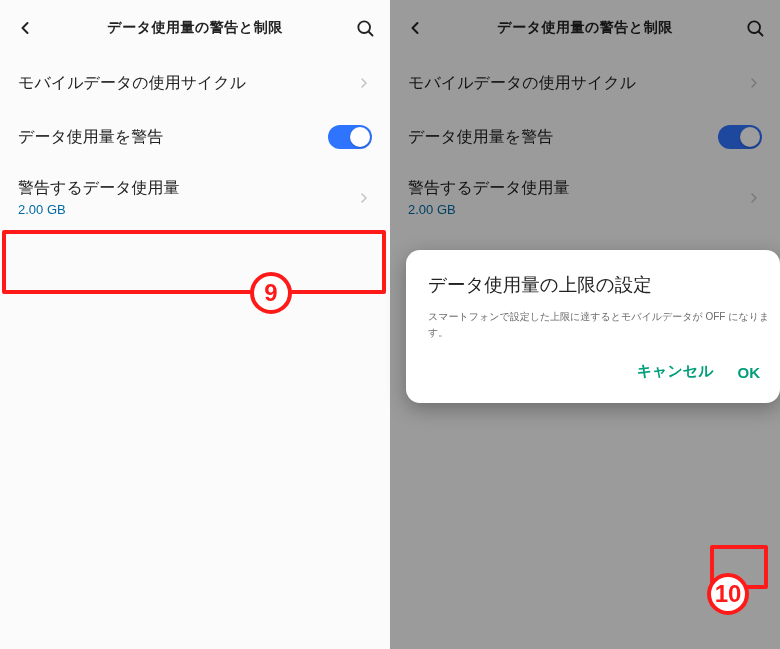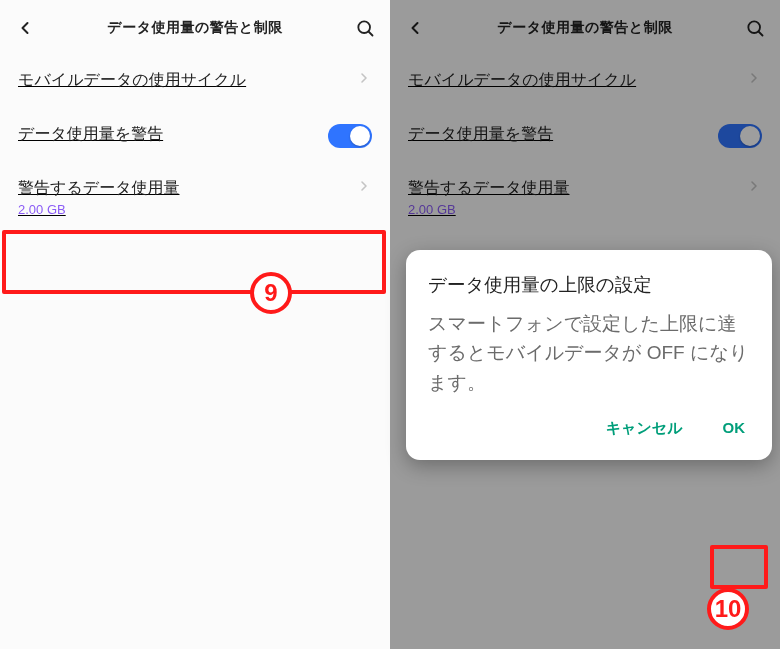--- a/index.html
+++ b/index.html
@@ -30,27 +30,26 @@
   .header .title {
     flex: 1; text-align: center;
     font-size: 14px; font-weight: 600; color: #222;
     letter-spacing: 0.5px;
   }
   .header svg { display:block; }
 
   .row {
     position: relative;
     padding: 14px 18px 14px 18px;
-    display: flex; align-items: flex-start;
+    display: flex; align-items: center;
     min-height: 54px;
-    text-decoration: underline;
   }
   .row .labels { flex: 1; }
   .row .label { font-size: 16px; color: #222; }
-  .row .sub { font-size: 13px; color: #8b5cf6; margin-top: 3px; }
+  .row .sub { font-size: 13px; color: #0369a1; margin-top: 3px; }
   .row.disabled .label { color: #b8b8b8; }
   .chev { color: #bdbdbd; margin-left: 8px; }
   .toggle {
     width: 44px; height: 24px; border-radius: 12px;
     position: relative;
   }
   .toggle .knob {
     width: 20px; height: 20px; border-radius: 50%;
     background: #fff; position: absolute; top: 2px;
     box-shadow: 0 1px 2px rgba(0,0,0,0.25);
@@ -83,37 +82,38 @@
     font-weight: 700;
     font-size: 24px;
     display: flex; align-items: center; justify-content: center;
     z-index: 9;
     pointer-events: none;
   }
 
   
   .dialog {
     position: absolute;
-    left: 16px; right: 8px;
+    left: 16px; right: 0;
     top: 250px;
     background: #fff;
     border-radius: 14px;
-    padding: 22px 17px 14px 22px;
+    padding: 22px 10px 14px 22px;
     z-index: 7;
     box-shadow: 0 6px 20px rgba(0,0,0,0.3);
   }
   .dialog-title {
     font-size: 18.5px; color: #222; margin-bottom: 12px;
   }
   .dialog-body {
-    font-size: 19px; color: #6b6b6b; line-height: 1.55;
+    font-size: 10px; color: #6b6b6b; line-height: 1.55;
   }
   .dialog-body p { margin-bottom: 14px; }
   .dialog-actions {
-    display: flex; justify-content: flex-end; gap: 20px;
+    display: flex; justify-content: flex-end; gap: 4px;
+    align-items: flex-end;
   }
   .dialog-actions .btn {
     font-size: 15px; font-weight: 600;
     color: #009e7a;
     padding: 8px 10px;
     cursor: pointer;
   }
 </style>
 </head>
 <body>
@@ -222,16 +222,16 @@
       <div class="dialog-body">
         <p>スマートフォンで設定した上限に達するとモバイルデータが OFF になります。</p>
       </div>
       <div class="dialog-actions">
         <div class="btn">キャンセル</div>
         <div class="btn">OK</div>
       </div>
     </div>
 
     <div class="highlight-box" style="left:320px; top:545px; width:58px; height:44px;"></div>
-    <div class="step-badge" style="left:317px; top:588px;text-align:right;">10</div>
+    <div class="step-badge" style="left:317px; top:573px;text-align:right;">10</div>
   </div>
 
 </div>
 
 </body></html>

